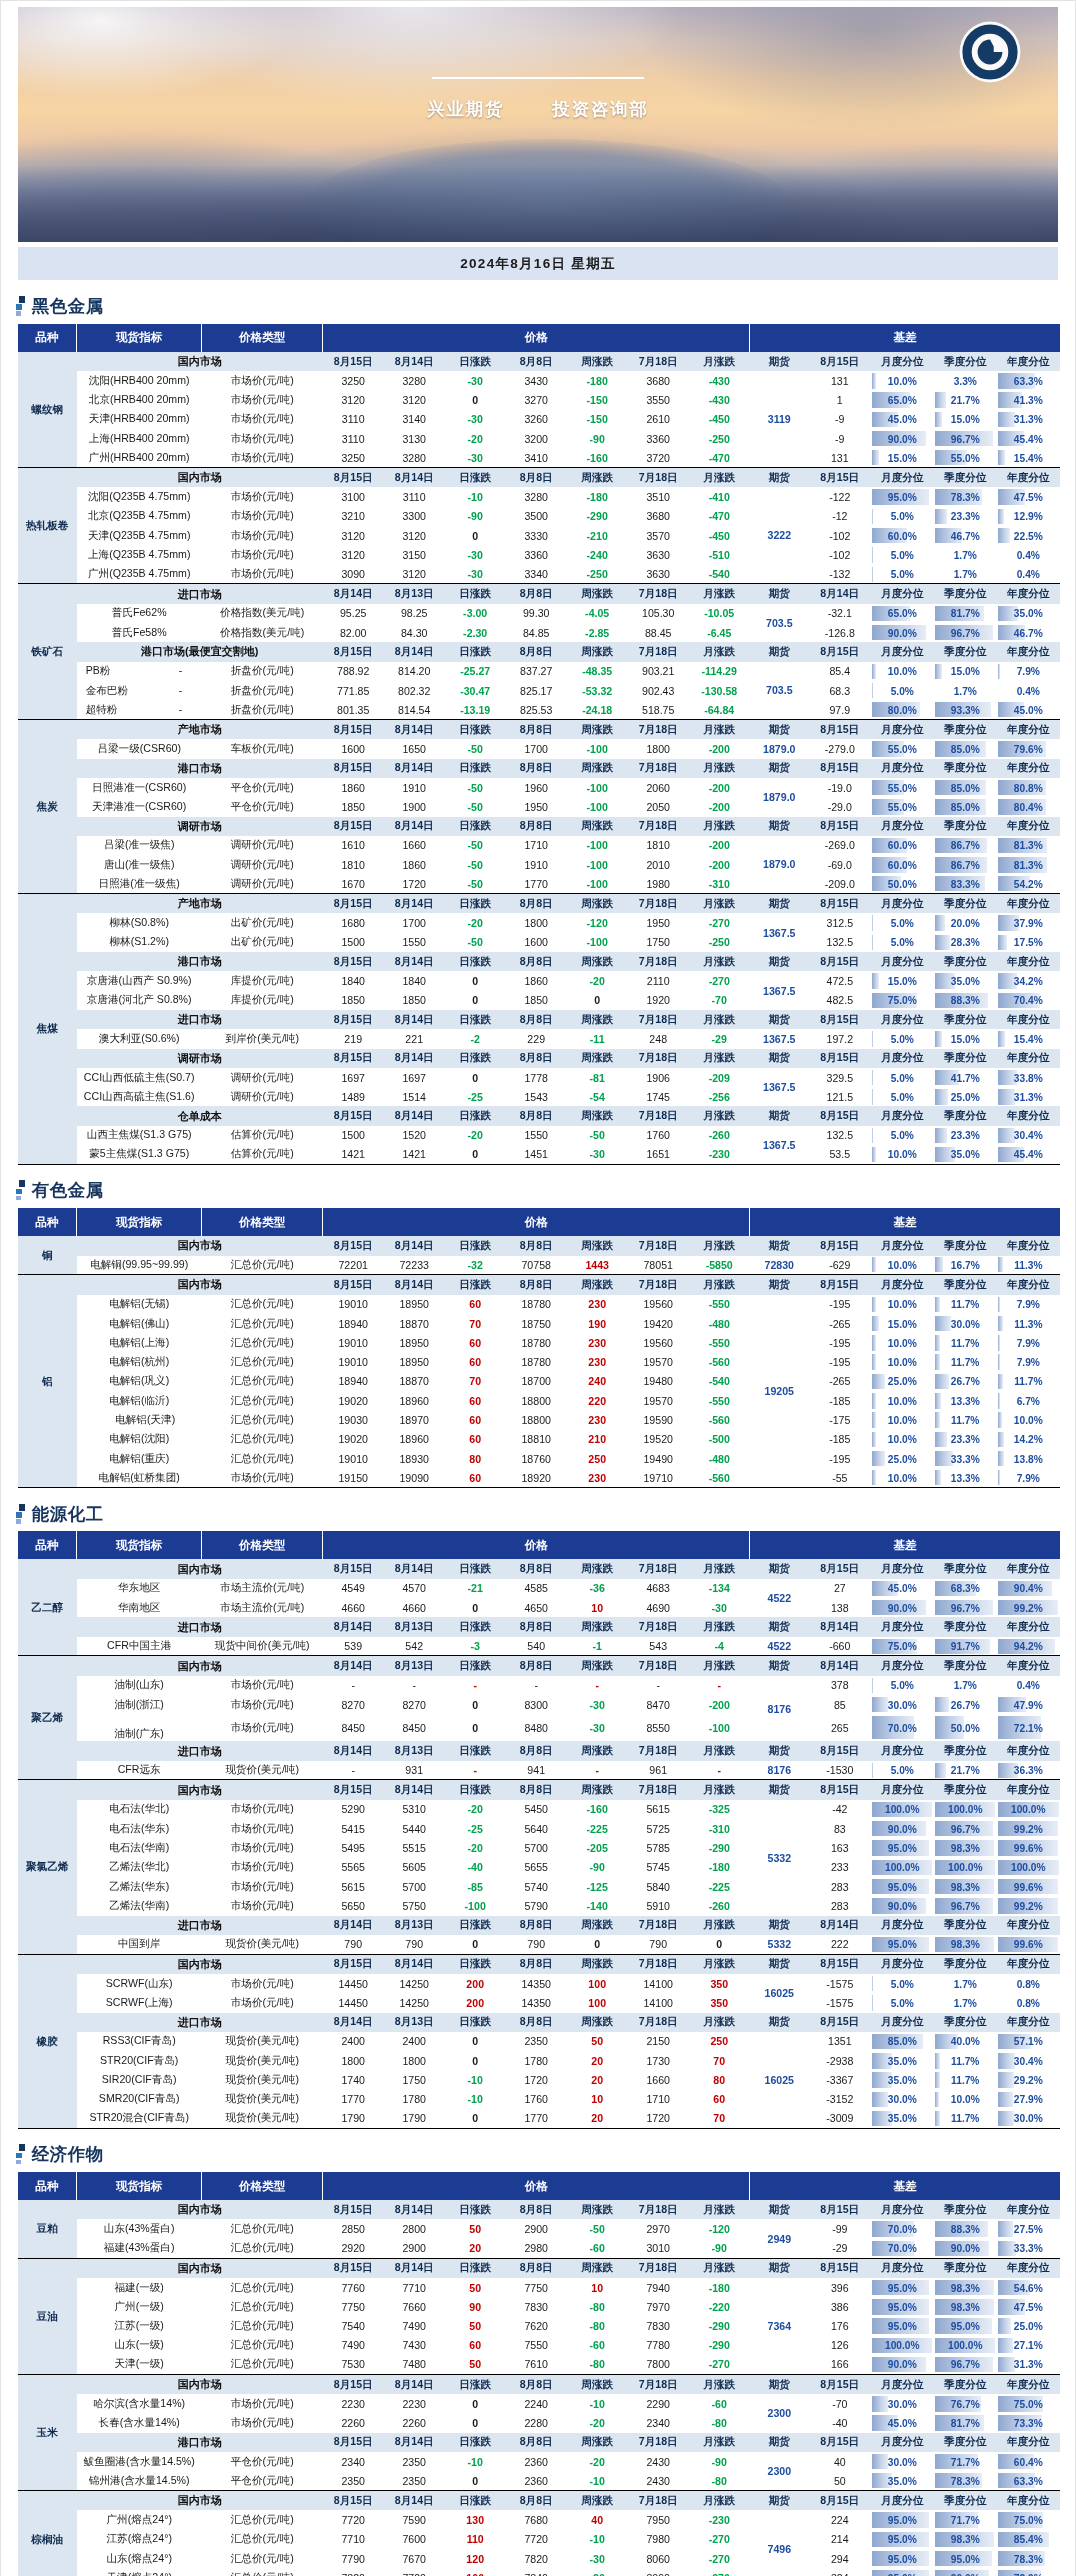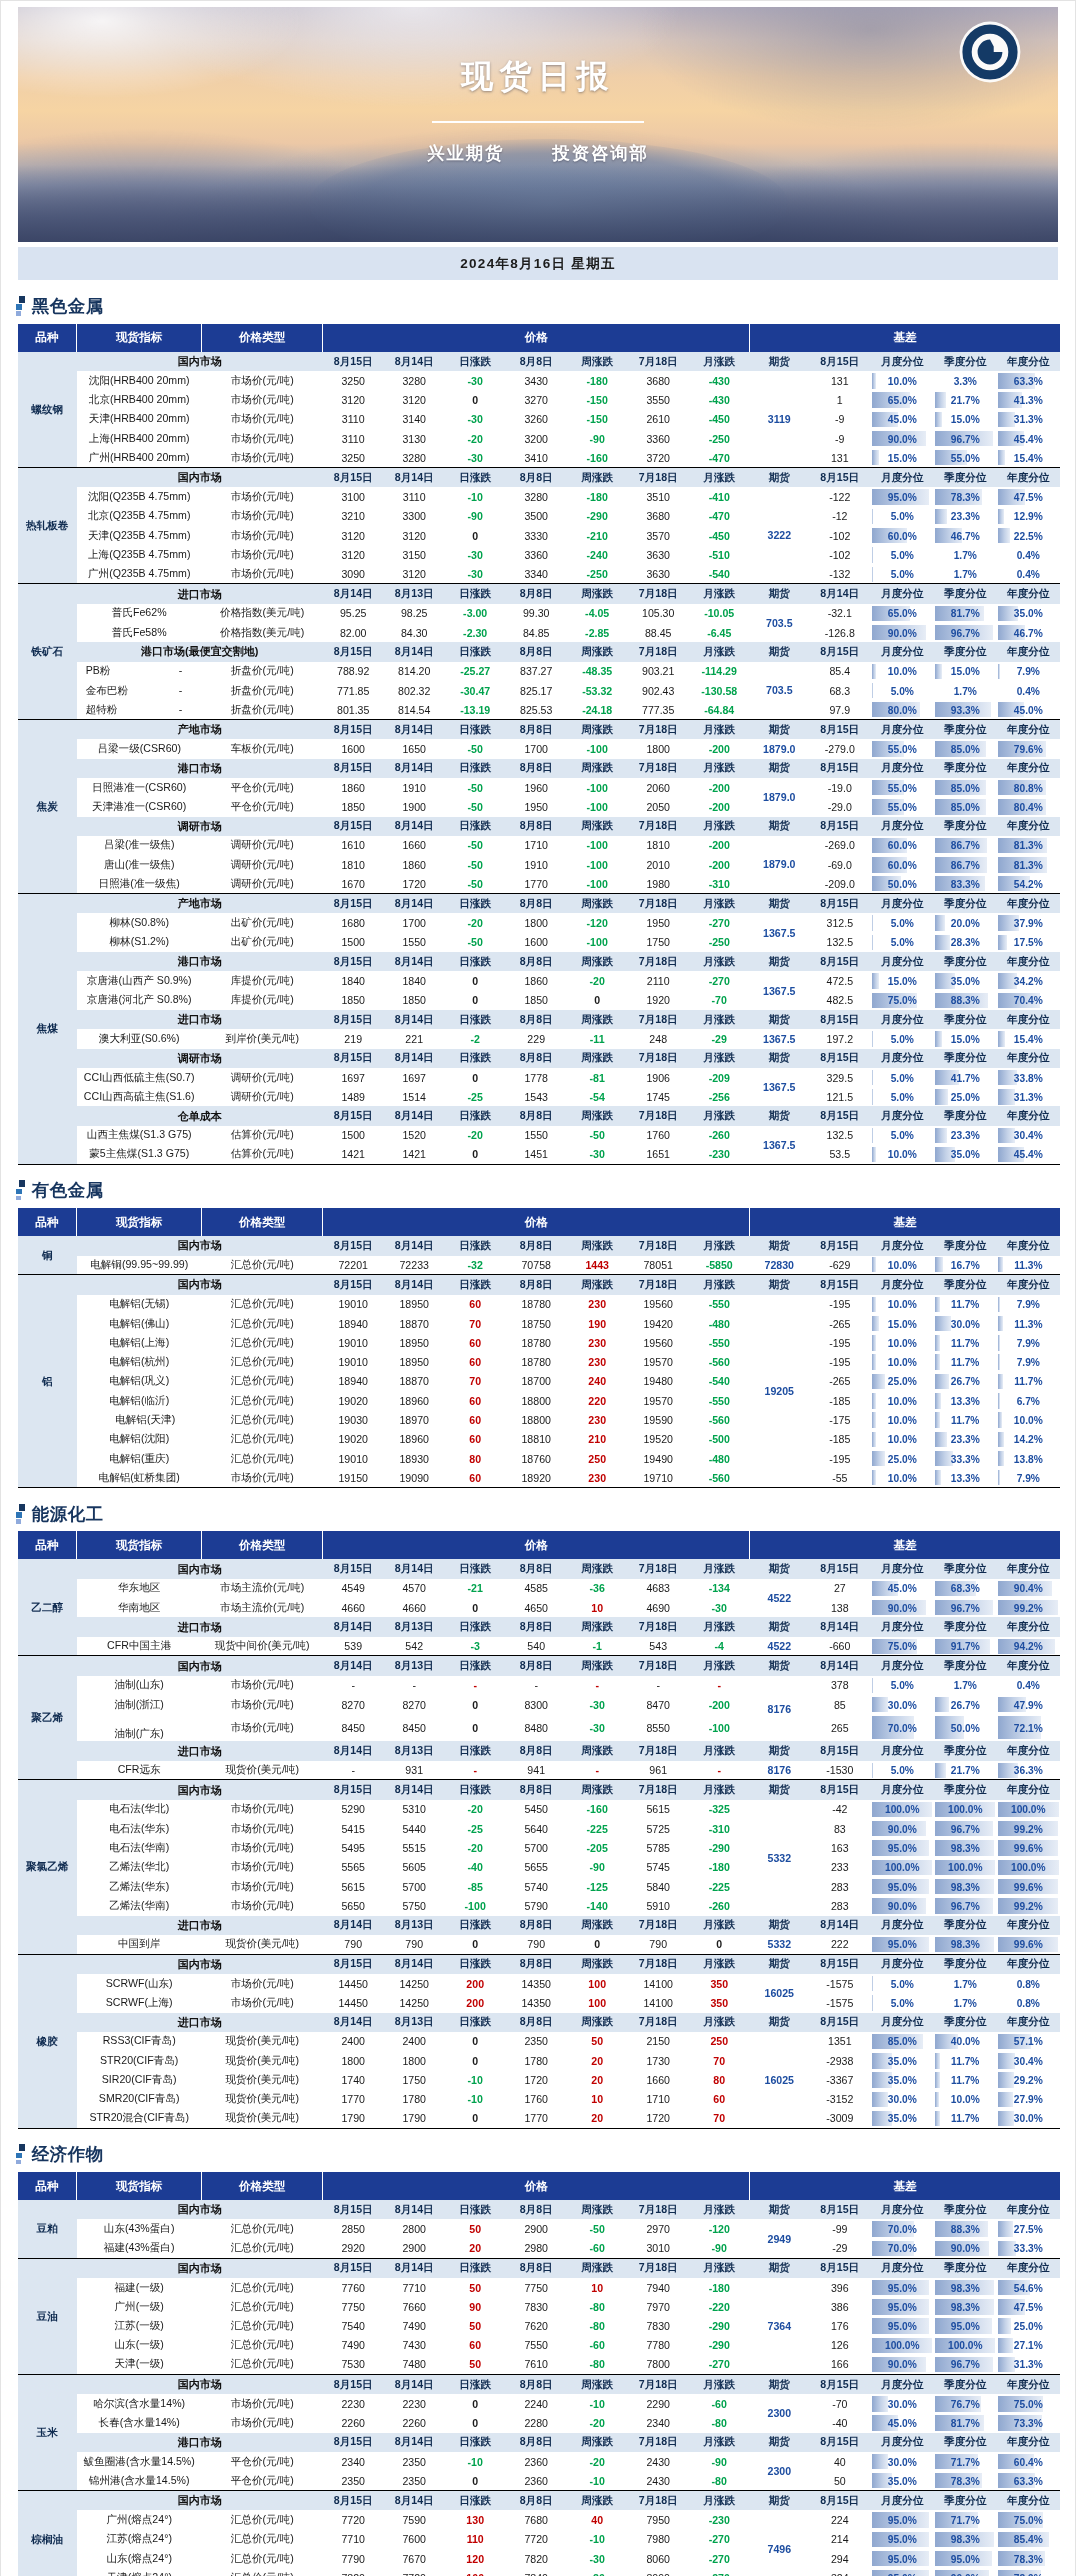--- a/index.html
+++ b/index.html
@@ -75,21 +75,20 @@
 
   <div class="banner">
     <div class="river"></div>
     <div class="skyline"></div>
     <svg class="logo" viewBox="0 0 100 100">
       <circle cx="50" cy="50" r="49" fill="#ffffff" opacity="0.92"></circle>
       <circle cx="50" cy="50" r="37" fill="none" stroke="#143a66" stroke-width="15"></circle>
       <path d="M50 30 A20 20 0 1 0 70 50 L56 50 L56 41 Z" fill="#143a66"></path>
     </svg>
     <div class="banner-text">
-      <div class="banner-title">现货日报</div>
       <div class="banner-rule"></div>
       <div class="banner-sub">
         <span>兴业期货</span>
         <span>投资咨询部</span>
       </div>
     </div>
   </div>
 
   <div class="datebar">2024年8月16日  星期五</div>
 
@@ -475,21 +474,21 @@
                 <span>超特粉</span>
                 <span>-</span>
               </span>
             </td>
             <td class="ptype">折盘价(元/吨)</td>
             <td class="price">801.35</td>
             <td class="price">814.54</td>
             <td class="chg neg">-13.19</td>
             <td class="price">825.53</td>
             <td class="chg neg">-24.18</td>
-            <td class="price">777.35</td>
+            <td class="price">518.75</td>
             <td class="chg neg">-64.84</td>
             <td class="basis">97.9</td>
             <td class="pct"><span class="bar" style="width: calc(80% - 2.6px);"></span><span class="v">80.0%</span></td>
             <td class="pct"><span class="bar" style="width: calc(93.3% - 2.6px);"></span><span class="v">93.3%</span></td>
             <td class="pct"><span class="bar" style="width: calc(45% - 2.6px);"></span><span class="v">45.0%</span></td>
           </tr>
         </tbody>
         <tbody class="commodity">
           <tr class="subhdr">
             <td class="kindcell" rowspan="9">焦炭</td>

